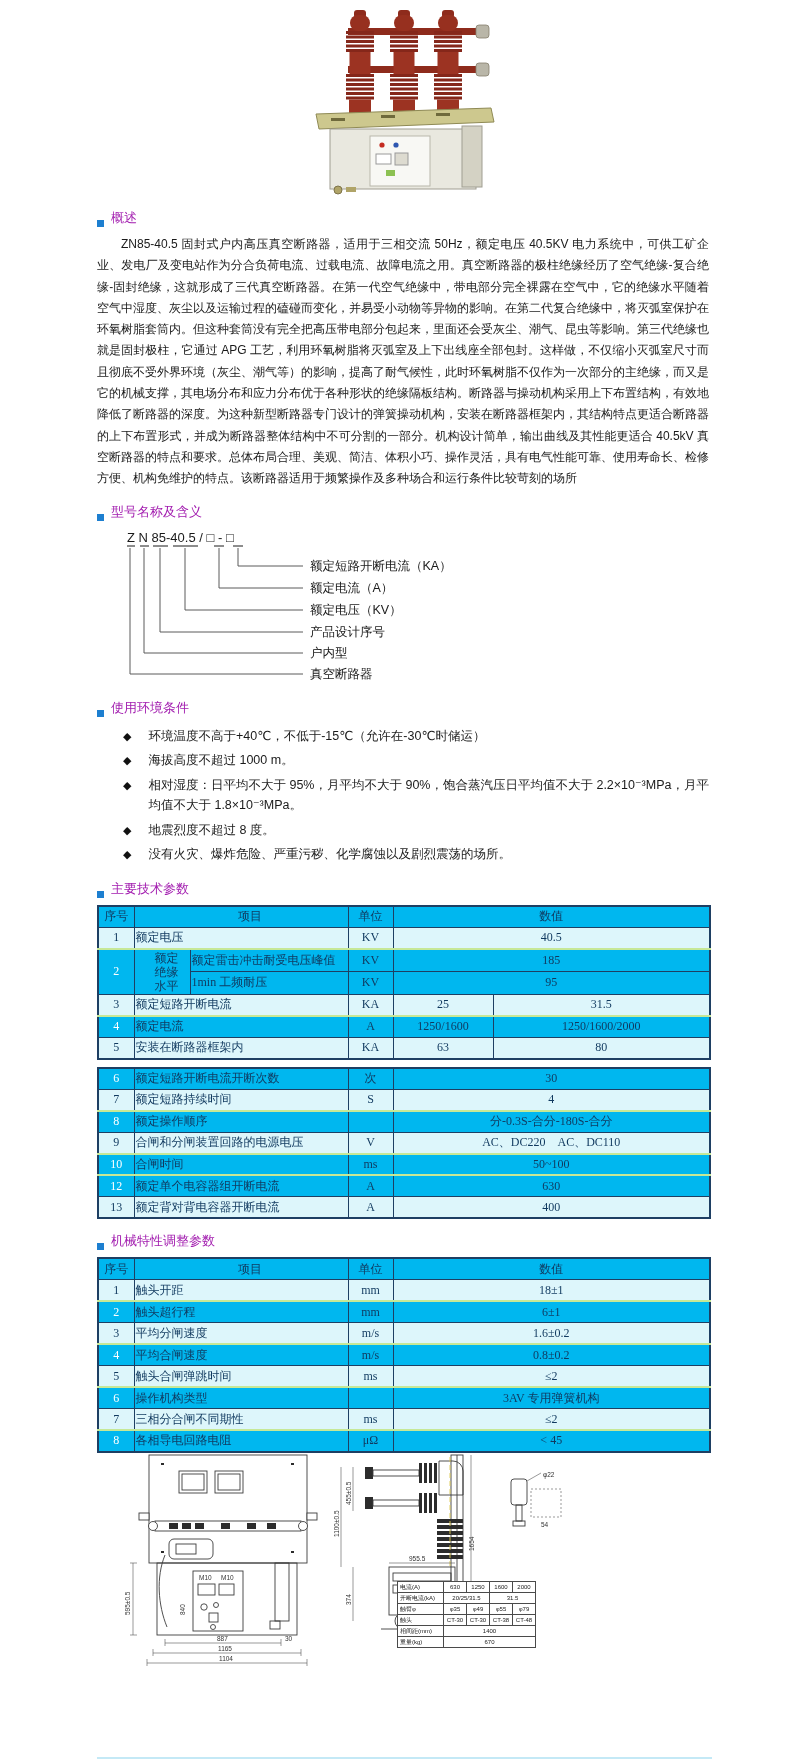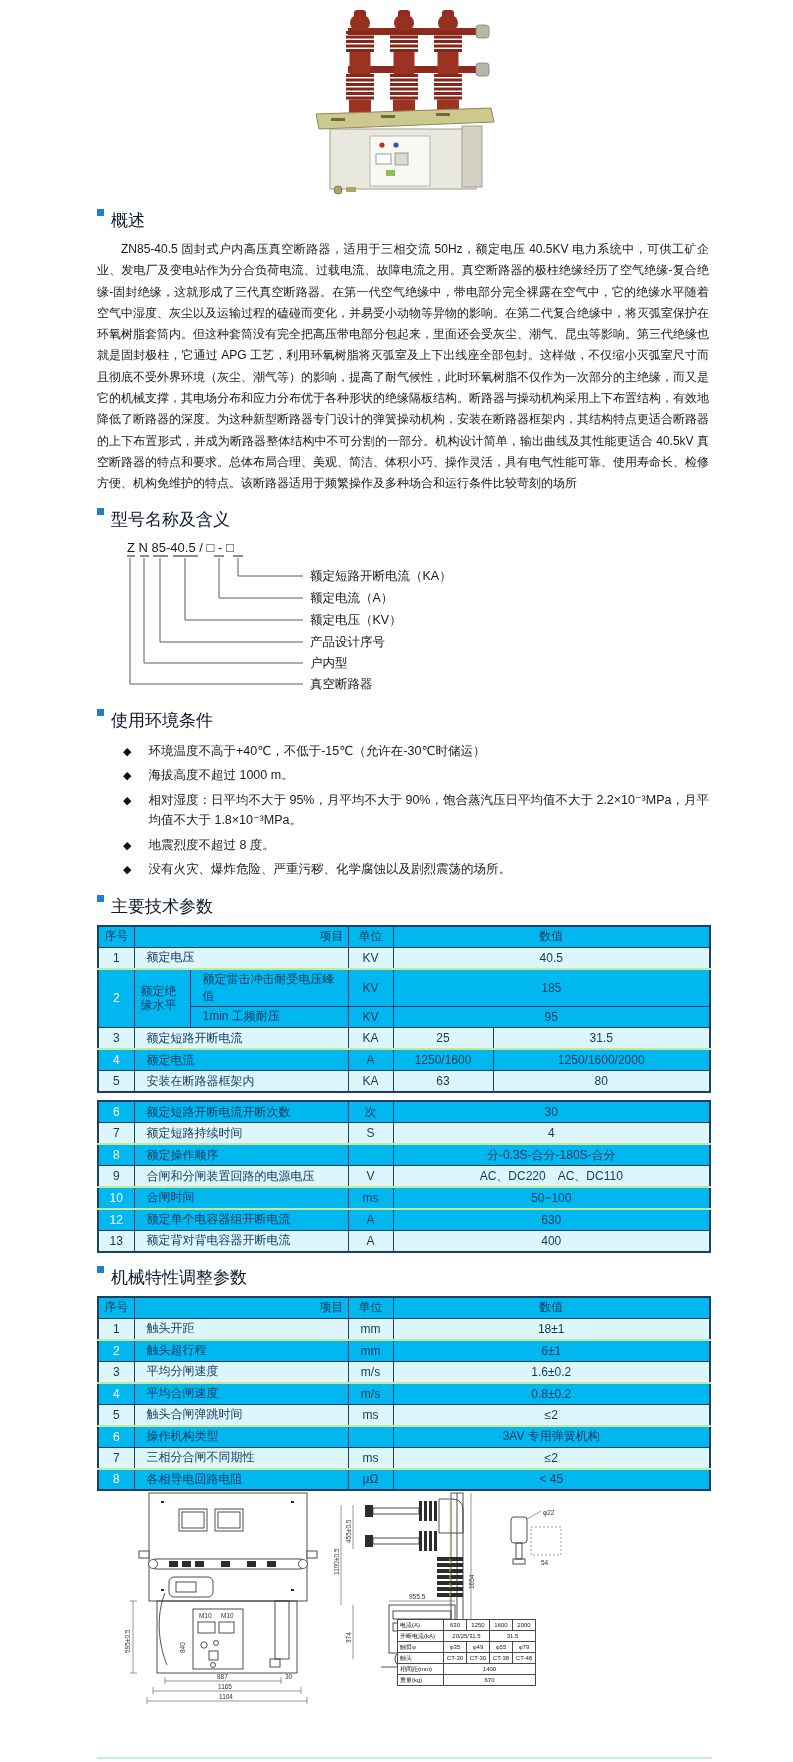--- a/index.html
+++ b/index.html
@@ -7,44 +7,44 @@
   body {
     width: 793px; height: 1762px; overflow: hidden;
     font-family: "Liberation Sans", "DejaVu Sans", sans-serif;
     color: #1a1a1a;
   }
   .page { position: relative; width: 793px; height: 1762px; }
   .content { margin-left: 97px; width: 615px; }
 
   .photo-row { text-align: center; padding-top: 2px; height: 196px; }
 
-  .sec-title { display: flex; align-items: flex-start; gap: 7px; margin: 13px 0 7px 0; font-size: 17px; color: #0f172a; }
+  .sec-title { display: flex; align-items: flex-end; gap: 7px; margin: 13px 0 7px 0; font-size: 13px; color: #a21caf; }
   .sec-title .sq { width: 7px; height: 7px; background: #1d7fd0; flex: none; }
 
   .overview-text { font-size: 12px; line-height: 21.3px; text-align: justify; text-indent: 2em; color: #1a1a1a; width: 612px; }
 
   .model-svg .code { font-size: 13px; fill: #1a1a1a; }
   .model-svg .mlabel { font-size: 12.5px; fill: #1a1a1a; }
   .model-svg .mline { stroke: #5a5a5a; stroke-width: 1; fill: none; }
   .model-svg .uline { stroke: #1a1a1a; stroke-width: 1; }
 
   .env-list { list-style: none; width: 612px; }
   .env-list li { display: flex; gap: 17px; padding: 2px 0 2px 26px; font-size: 12.5px; line-height: 20.5px; }
   .env-list .diamond { font-size: 11px; line-height: 20.5px; color: #111; flex: none; }
 
-  table.params { border-collapse: collapse; width: 612px; table-layout: fixed; border: 2px solid #1e3f63; }
+  table.params { border-collapse: collapse; width: 612px; table-layout: fixed; border: 2px solid #1e3f63; font-family: Liberation Serif, serif; }
   table.params td { border: 1px solid #1e3f63; font-size: 12px; color: #10395f; height: 21.5px; text-align: center; padding: 1px 4px; overflow: hidden; }
   table.params tr.row-pale td { background: #ddf6fb; }
   table.params tr.row-bright td { background: #00b7ef; }
   table.params tr.hdr td { background: #00b7ef; }
   table.params tr.g-top td { border-top: 2px solid #c6e897; }
-  table.params td.c-item, table.params td.c-item-sub { text-align: left; padding-left: 12px; }
-  table.params td.c-item-main { text-align: left; padding-left: 6px; line-height: 14px; }
+  table.params td.c-item, table.params td.c-item-sub { text-align: left; padding-left: 1px; }
+  table.params td.c-item-main { text-align: left; padding-left: 20px; line-height: 14px; }
   table.params tr.row-bright td.c-no { color: #ffffff; }
-  table.params td.h-item { text-align: right; padding-left: 22px; margin-left: 20px; }
+  table.params td.h-item { text-align: center; padding-left: 22px; margin-left: 20px; }
   .tbl-gap { height: 7px; }
 
   .outline-wrap { position: relative; width: 612px; height: 218px; }
   .tech { position: absolute; left: 0; top: 0; }
   .tech .ln { stroke: #3c3c3c; stroke-width: 0.9; fill: none; }
   .tech .fl { stroke: #3c3c3c; stroke-width: 0.9; fill: #ffffff; }
   .tech .dk { fill: #2c2c2c; }
   .tech .dim { stroke: #555; stroke-width: 0.6; fill: none; }
   .tech .dimt { font-size: 6.5px; fill: #333; }
   .tech .cl { stroke: #ddc84e; stroke-width: 0.9; stroke-dasharray: 5,3; }

